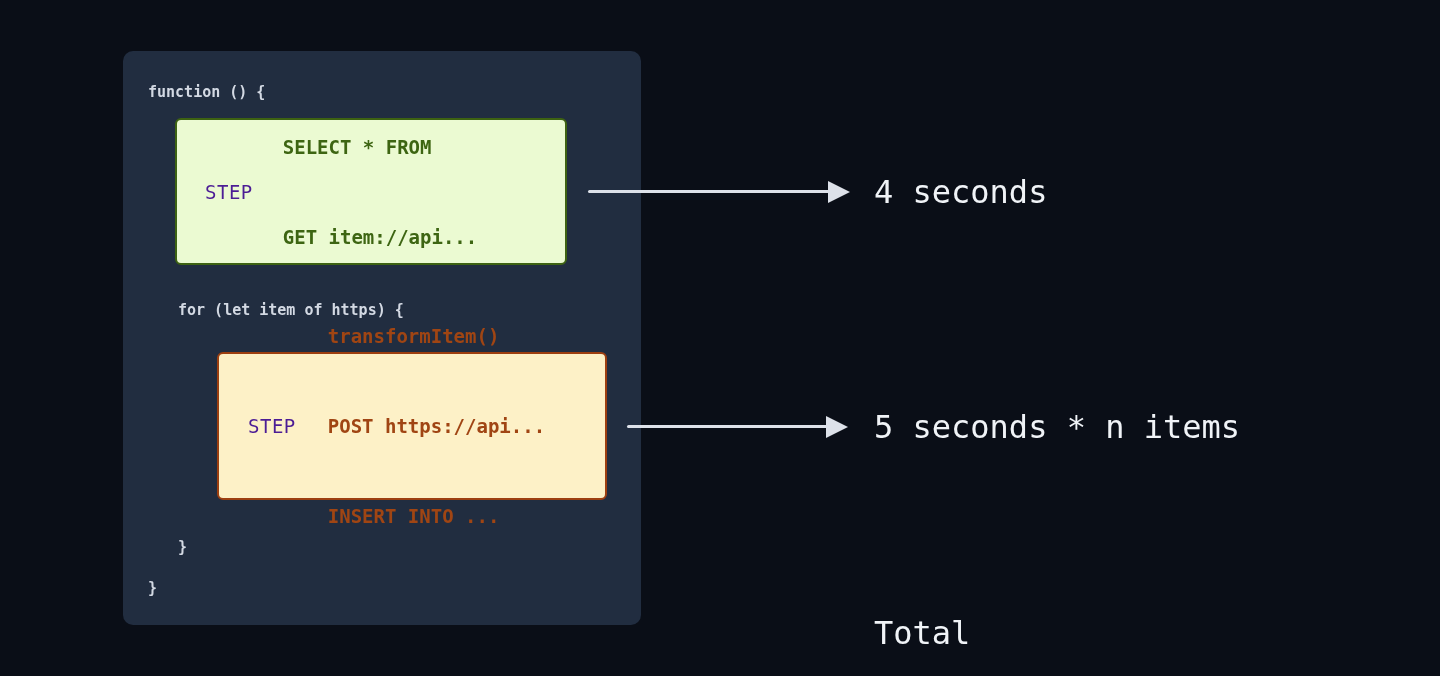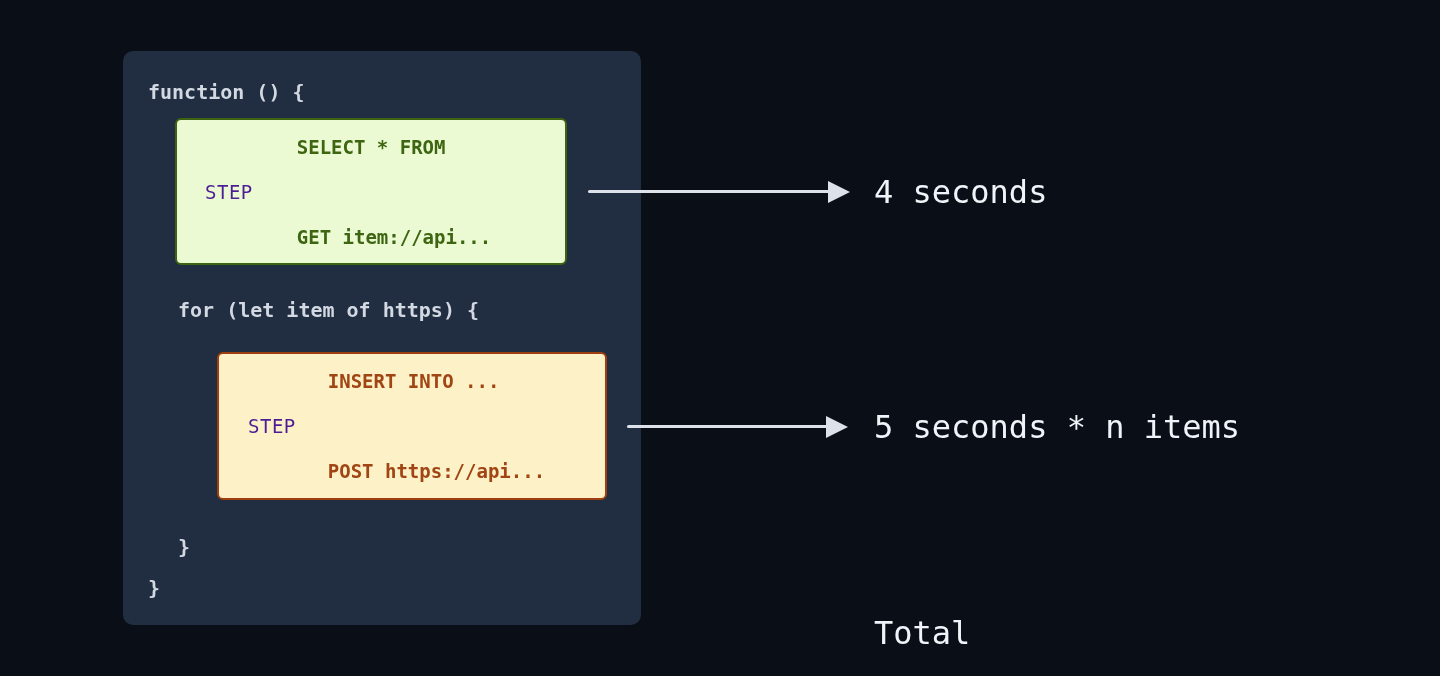--- a/index.html
+++ b/index.html
@@ -20,21 +20,21 @@
     left: 123px;
     top: 51px;
     width: 518px;
     height: 574px;
     background: #212d40;
     border-radius: 10px;
   }
   .code-line {
     position: absolute;
     color: #d3d9e3;
-    font-size: 20px;
+    font-size: 15px;
     font-weight: bold;
     line-height: 26px;
     white-space: pre;
   }
   .line-function { left: 25px; top: 28px; }
   .line-for      { left: 55px; top: 246px; }
   .line-close-inner { left: 55px; top: 483px; }
   .line-close-outer { left: 25px; top: 524px; }
 
   .step-box {
@@ -61,21 +61,21 @@
   .step-extract {
     left: 52px;
     top: 67px;
     width: 392px;
     height: 147px;
     background: #ebfad2;
     border-color: #3d6212;
     padding-left: 28px;
   }
   .step-extract .step-label { margin-right: 30px; }
-  .step-extract .step-code { color: #3d6512; margin-left: 14px; }
+  .step-extract .step-code { color: #3d6512; }
   .step-load {
     left: 94px;
     top: 301px;
     width: 390px;
     height: 148px;
     background: #fdf1c7;
     border-color: #9d3f10;
     padding-left: 29px;
   }
   .step-load .step-label { margin-right: 32px; }
@@ -126,22 +126,23 @@
         <div>SELECT * FROM</div>
         <div>GET item://api...</div>
       </div>
     </div>
 
     <div class="code-line line-for">for (let item of https) {</div>
 
     <div class="step-box step-load">
       <span class="step-label">STEP</span>
       <div class="step-code">
+        <div>transformItem()</div>
+        <div>POST https://api...</div>
         <div>INSERT INTO ...</div>
-        <div>POST https://api...</div>
       </div>
     </div>
 
     <div class="code-line line-close-inner">}</div>
 
     <div class="code-line line-close-outer">}</div>
 
   </div>
 
   <div>

